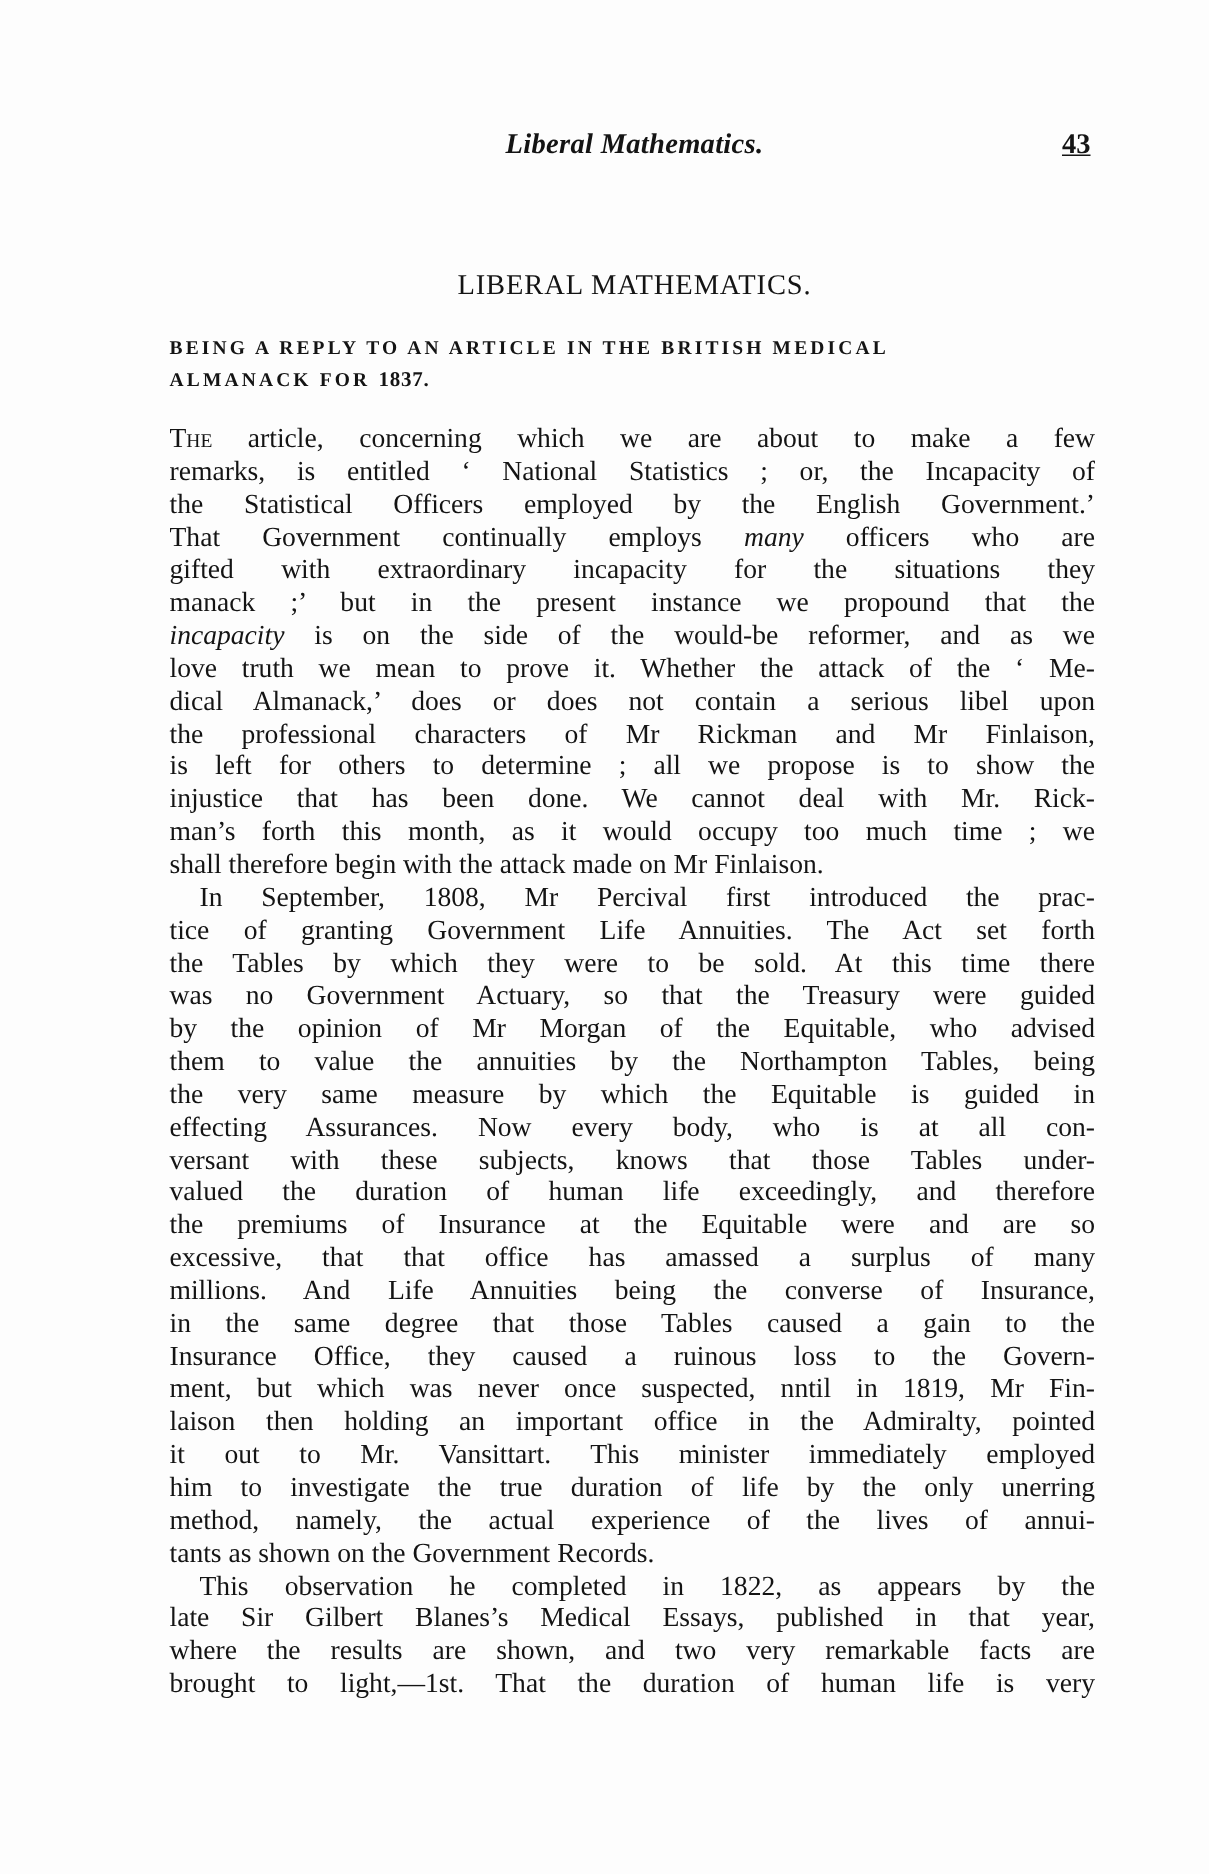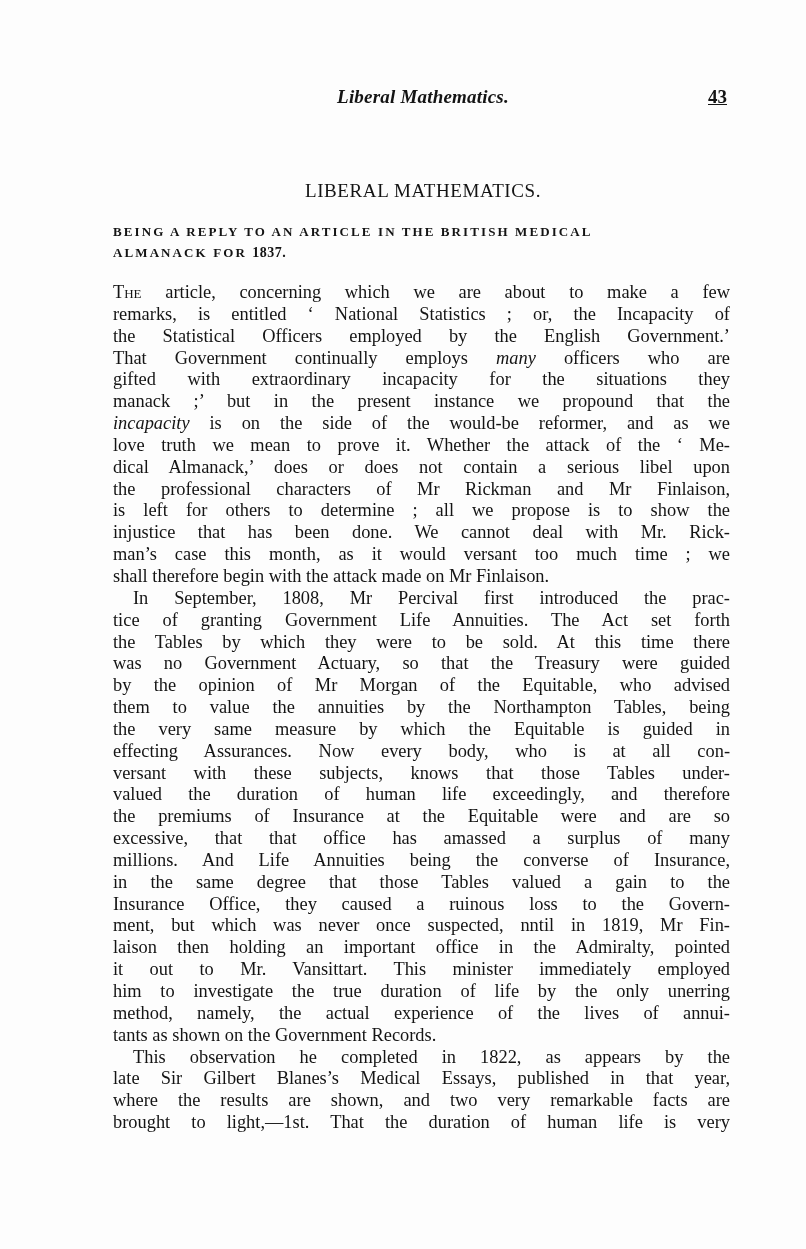--- a/index.html
+++ b/index.html
@@ -115,39 +115,39 @@
     <span class="line">the Statistical Officers employed by the English Government.’</span>
     <span class="line"><span>That Government continually employs </span><em>many</em><span> officers who are</span></span>
     <span class="line">gifted with extraordinary incapacity for the situations they</span>
     <span class="line">manack ;’ but in the present instance we propound that the</span>
     <span class="line"><em>incapacity</em><span> is on the side of the would-be reformer, and as we</span></span>
     <span class="line">love truth we mean to prove it. Whether the attack of the ‘ Me-</span>
     <span class="line">dical Almanack,’ does or does not contain a serious libel upon</span>
     <span class="line">the professional characters of Mr Rickman and Mr Finlaison,</span>
     <span class="line">is left for others to determine ; all we propose is to show the</span>
     <span class="line">injustice that has been done. We cannot deal with Mr. Rick-</span>
-    <span class="line">man’s case this month, as it would versant too much time ; we</span>
+    <span class="line">man’s forth this month, as it would occupy too much time ; we</span>
     <span class="line last">shall therefore begin with the attack made on Mr Finlaison.</span>
   </div>
 
   <div>
     <span class="line indent">In September, 1808, Mr Percival first introduced the prac-</span>
     <span class="line">tice of granting Government Life Annuities. The Act set forth</span>
     <span class="line">the Tables by which they were to be sold. At this time there</span>
     <span class="line">was no Government Actuary, so that the Treasury were guided</span>
     <span class="line">by the opinion of Mr Morgan of the Equitable, who advised</span>
     <span class="line">them to value the annuities by the Northampton Tables, being</span>
     <span class="line">the very same measure by which the Equitable is guided in</span>
     <span class="line">effecting Assurances. Now every body, who is at all con-</span>
     <span class="line">versant with these subjects, knows that those Tables under-</span>
     <span class="line">valued the duration of human life exceedingly, and therefore</span>
     <span class="line">the premiums of Insurance at the Equitable were and are so</span>
     <span class="line">excessive, that that office has amassed a surplus of many</span>
     <span class="line">millions. And Life Annuities being the converse of Insurance,</span>
-    <span class="line">in the same degree that those Tables valued a gain to the</span>
+    <span class="line">in the same degree that those Tables caused a gain to the</span>
     <span class="line">Insurance Office, they caused a ruinous loss to the Govern-</span>
     <span class="line">ment, but which was never once suspected, nntil in 1819, Mr Fin-</span>
     <span class="line">laison then holding an important office in the Admiralty, pointed</span>
     <span class="line">it out to Mr. Vansittart. This minister immediately employed</span>
     <span class="line">him to investigate the true duration of life by the only unerring</span>
     <span class="line">method, namely, the actual experience of the lives of annui-</span>
     <span class="line last">tants as shown on the Government Records.</span>
   </div>
 
   <div>

